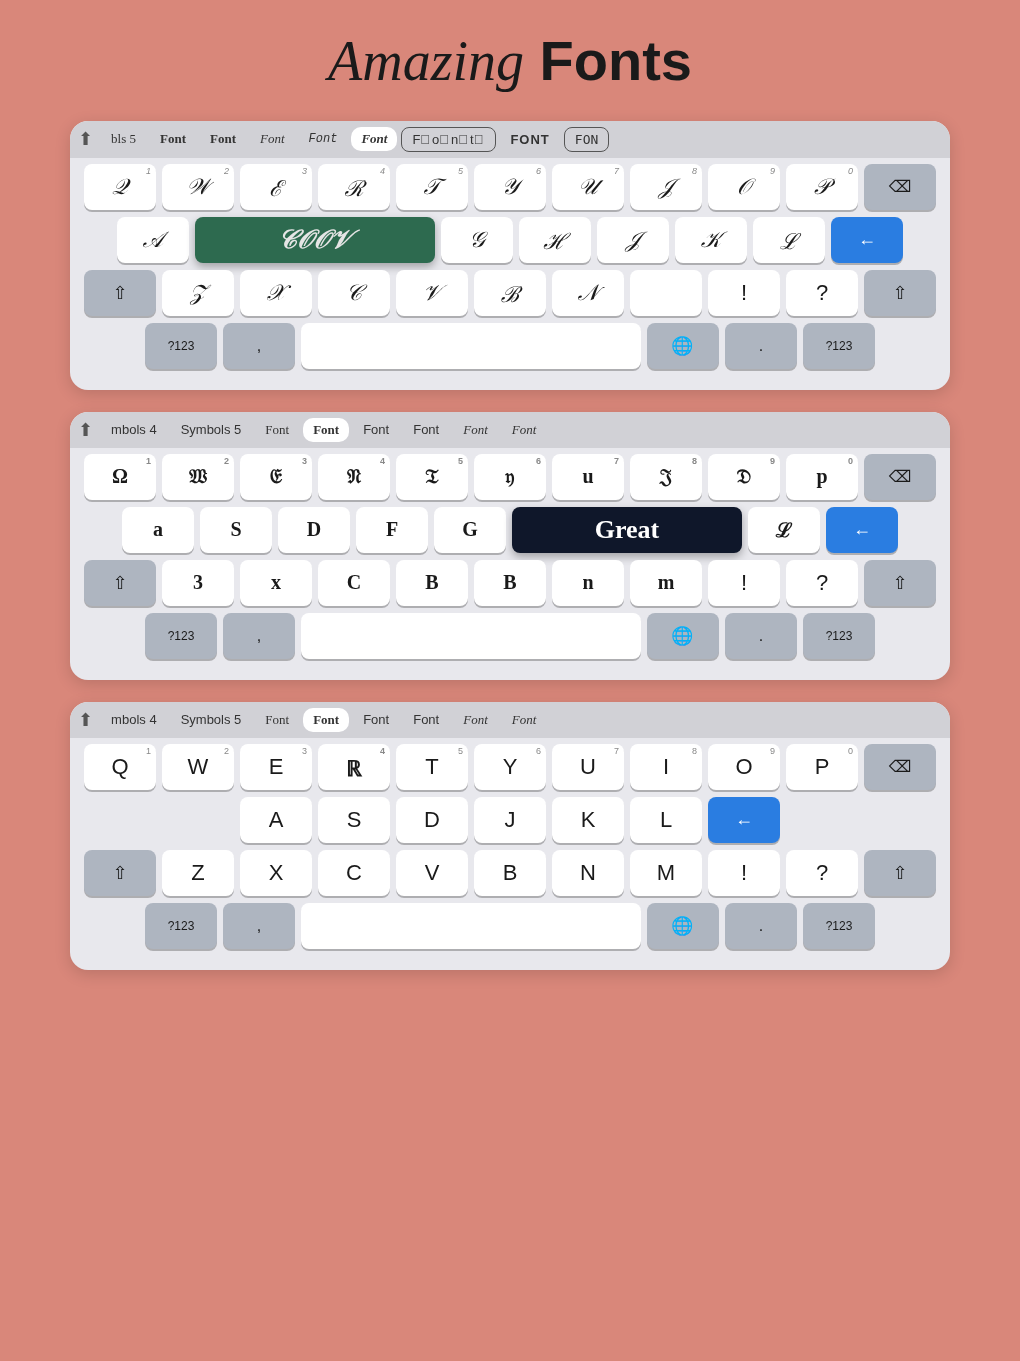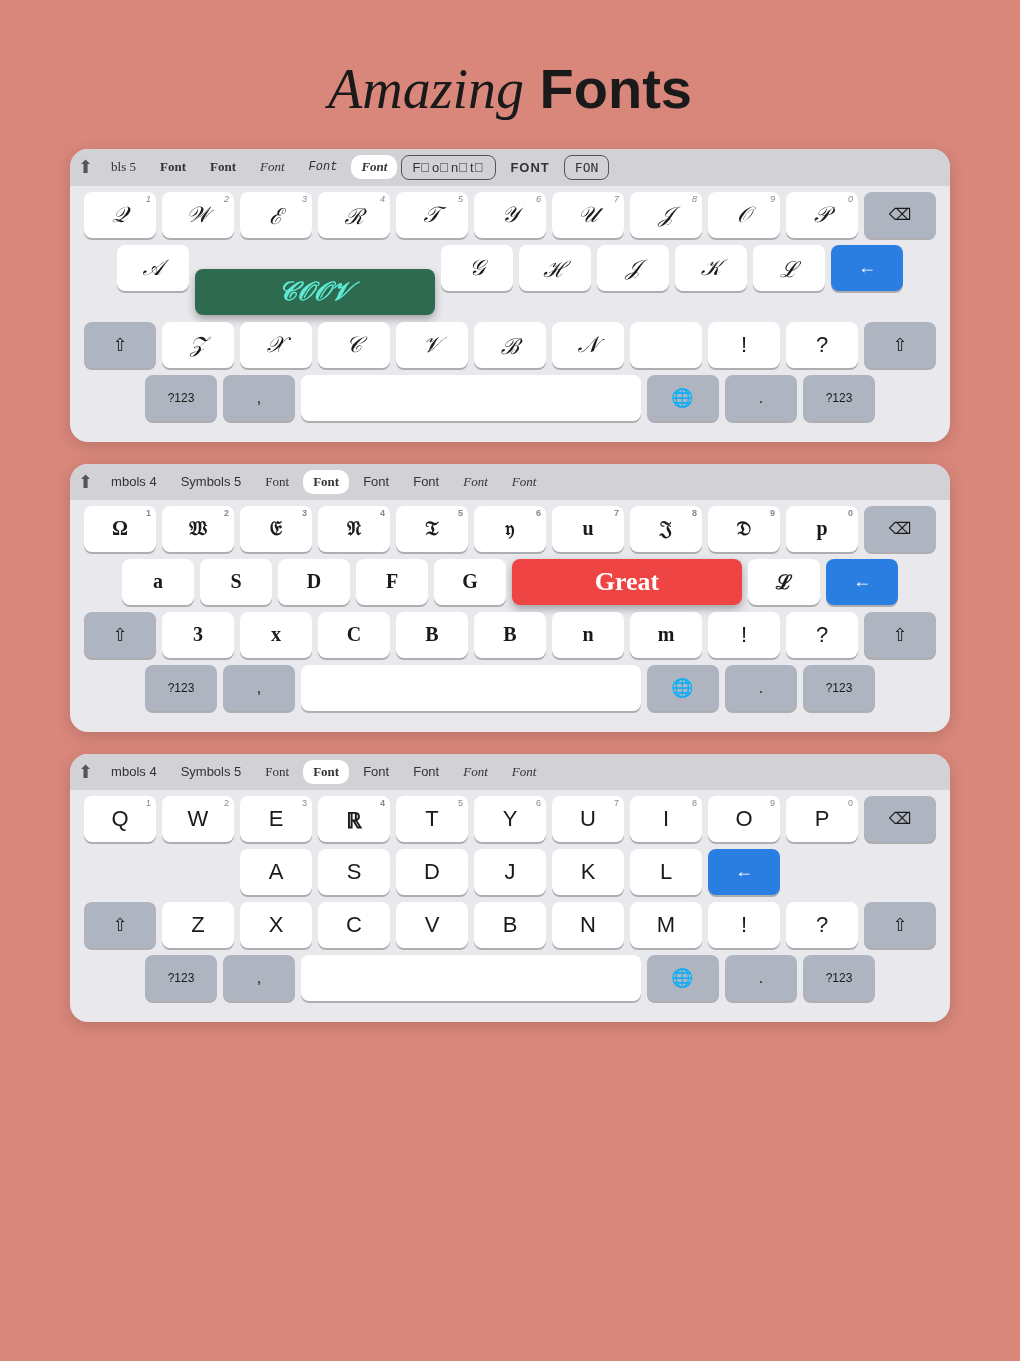--- a/index.html
+++ b/index.html
@@ -152,32 +152,31 @@
       font-size: 16px;
     }
     .key.comma-key {
       background: #aeb5c0;
       font-size: 16px;
     }
 
     
     .key.highlight-cool {
       background: #2d6a4f;
-      color: #5eead4;
+      color: #e5e5e5;
       font-size: 26px;
       font-family: 'Georgia', cursive;
       font-style: italic;
       font-weight: bold;
       min-width: 200px;
       max-width: 240px;
       box-shadow: 0 4px 8px rgba(0,0,0,0.3);
-      margin-top: 24px;
     }
     .key.highlight-great {
-      background: #ef4444;
+      background: #0f172a;
       color: white;
       font-size: 26px;
       min-width: 190px;
       max-width: 230px;
       box-shadow: 0 4px 8px rgba(0,0,0,0.3);
     }
     .key.highlight-awesome {
       background: #7b3030;
       color: white;
       font-size: 20px;
@@ -198,21 +197,21 @@
     
     .tb1-items .tab-item:nth-child(2) { font-family: serif; }
     .tb1-items .tab-item:nth-child(3) { font-family: serif; font-weight: bold; }
     .tb1-items .tab-item:nth-child(4) { font-family: serif; }
     .tb1-items .tab-item:nth-child(5) { font-style: italic; font-family: serif; }
     .tb1-items .tab-item:nth-child(6) { font-style: italic; font-family: 'Courier New'; font-size:12px; }
   </style>
 </head>
 <body>
 
-<div style="text-align:center; margin-bottom: 28px; margin-top: 28px;">
+<div style="text-align:center; margin-bottom: 28px;">
   <span class="page-title">
     <span class="title-script">Amazing</span>
     <span class="title-bold">Fonts</span>
   </span>
 </div>
 
 <div class="keyboard-panel">
   <div class="tab-bar tb1-items">
     <span class="tab-bar-share">⬆</span>
     <span class="tab-item">bls 5</span>

